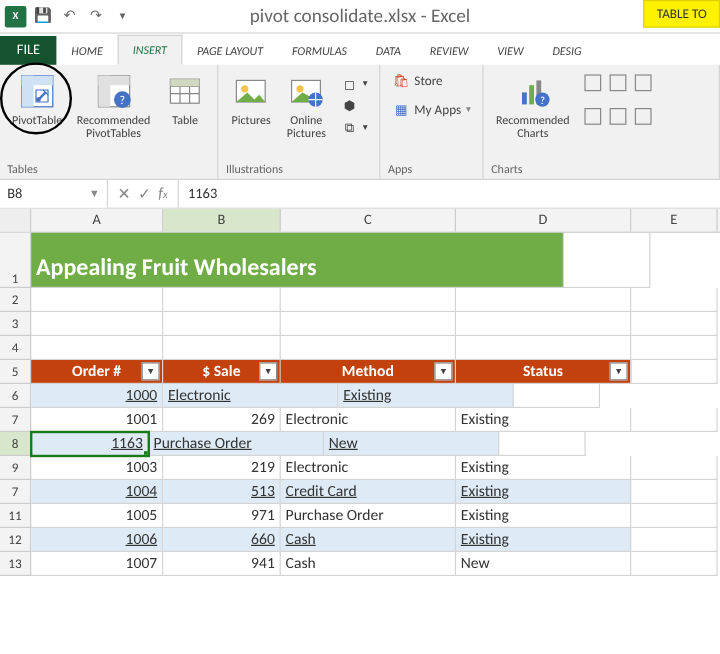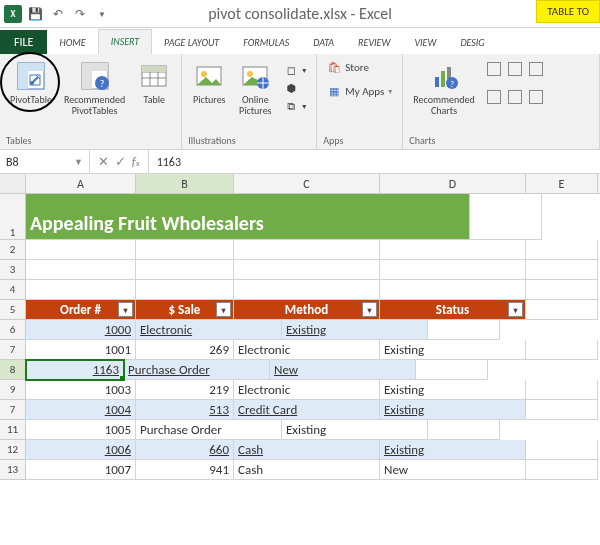--- a/index.html
+++ b/index.html
@@ -348,20 +348,21 @@
           <div class="rh ">7</div>
           <div class="cell wA num band">1004</div>
           <div class="cell wB num band ">513</div>
           <div class="cell wC band">Credit Card</div>
           <div class="cell wD band">Existing</div>
           <div class="cell wE"></div>
         </div>
         <div class="row">
           <div class="rh ">11</div>
           <div class="cell wA num ">1005</div>
+          <div class="cell wB num  ">971</div>
           <div class="cell wC ">Purchase Order</div>
           <div class="cell wD ">Existing</div>
           <div class="cell wE"></div>
         </div>
         <div class="row">
           <div class="rh ">12</div>
           <div class="cell wA num band">1006</div>
           <div class="cell wB num band ">660</div>
           <div class="cell wC band">Cash</div>
           <div class="cell wD band">Existing</div>

